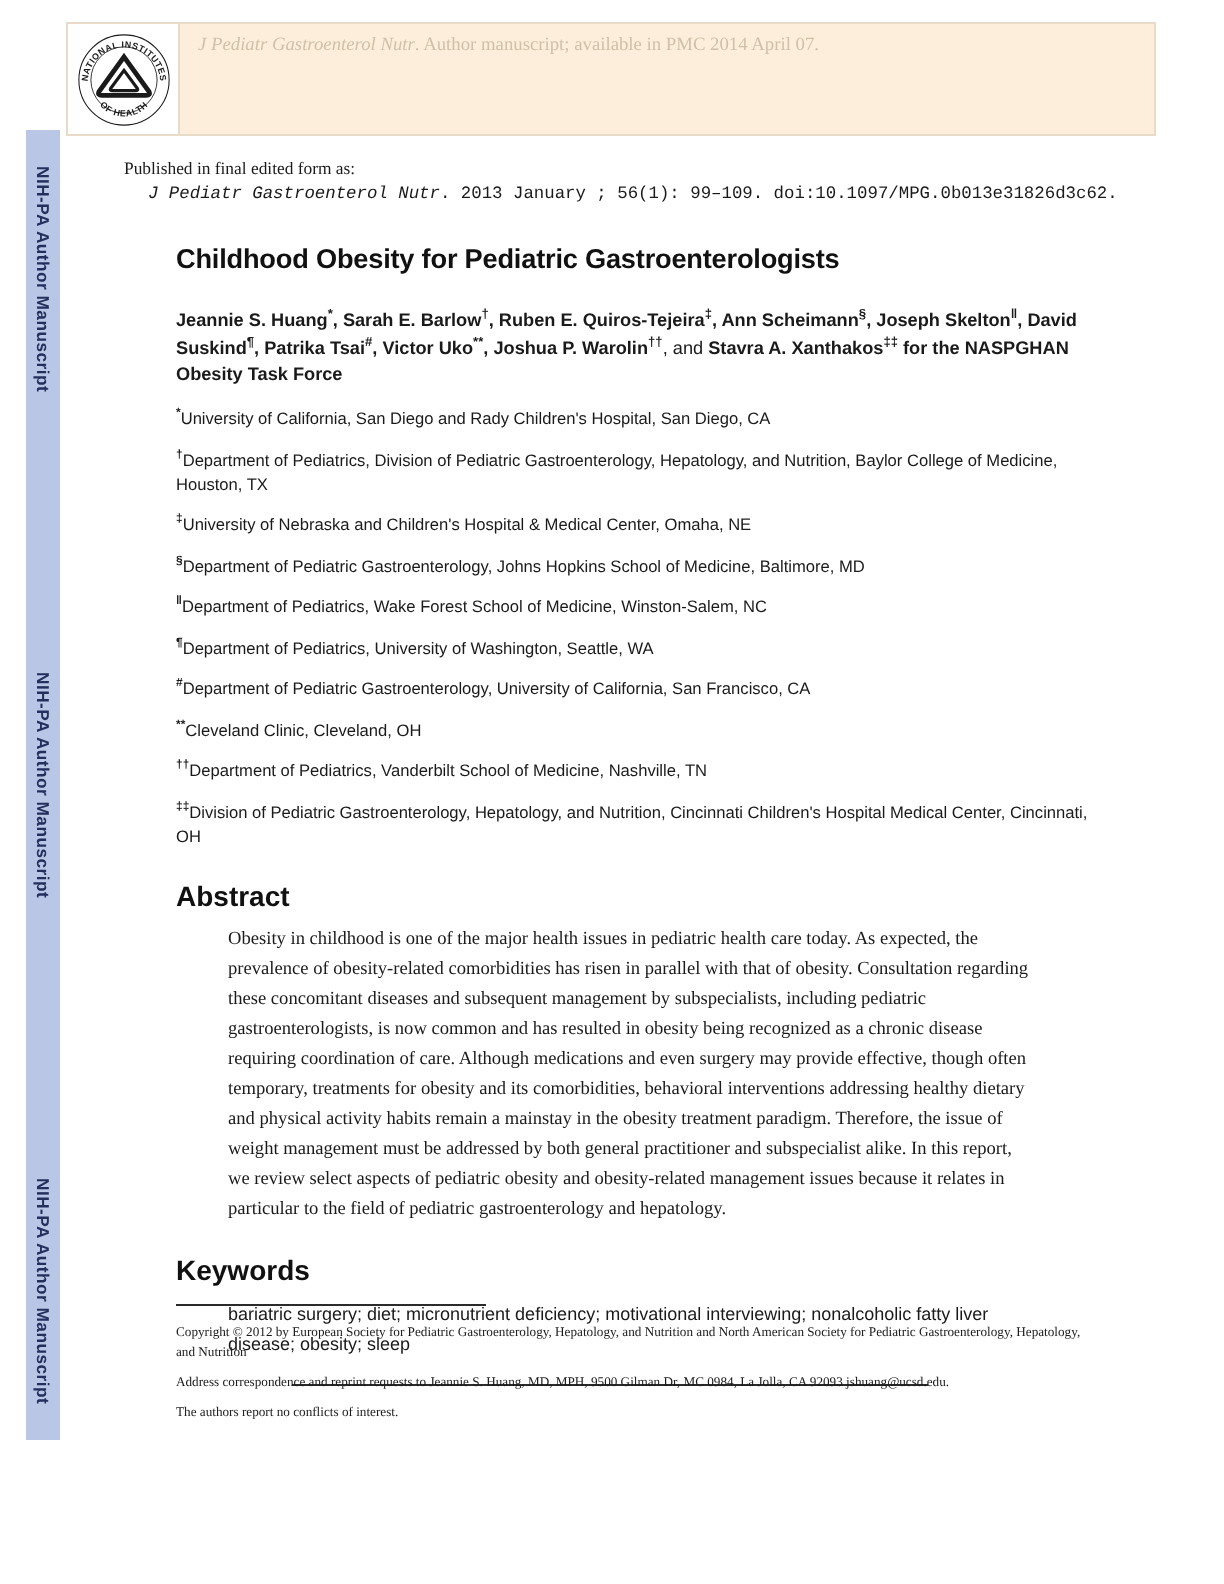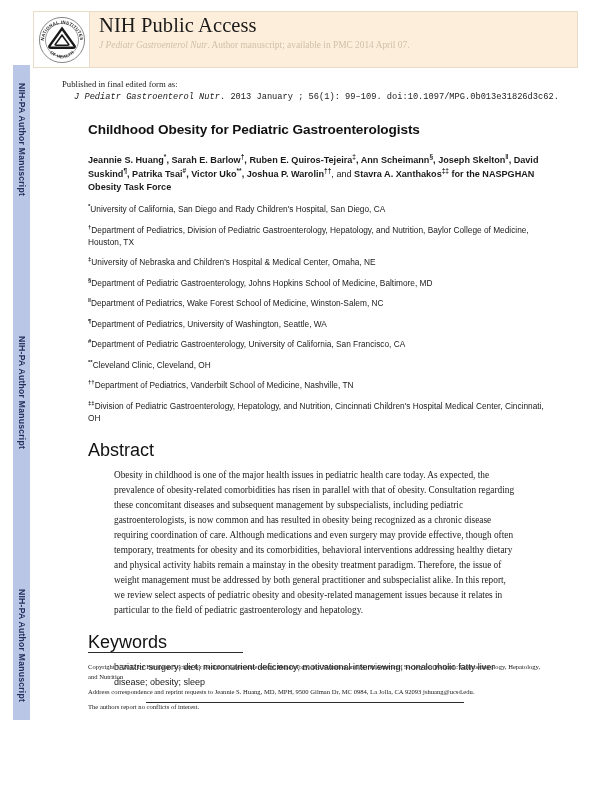--- a/index.html
+++ b/index.html
@@ -153,22 +153,22 @@
     font-family: "Liberation Sans", sans-serif;
     font-size: 8.3px;
     line-height: 1.45;
     color: #1a1a1a;
     margin-bottom: 8.5px;
   }
 
   
   .sec-head {
     font-family: "Liberation Sans", sans-serif;
-    font-size: 18px;
-    font-weight: normal;
+    font-size: 14px;
+    font-weight: bold;
     color: #111111;
     margin: 14px 0 7px 0;
   }
   #abstract-head { margin-top: 16px; }
   #keywords-head { }
 
   .body-text {
     font-family: "Liberation Serif", serif;
     font-size: 9.3px;
     line-height: 1.62;
@@ -243,21 +243,20 @@
           <textPath href="#arcTop" startOffset="50%" text-anchor="middle">NATIONAL INSTITUTES</textPath>
         </text>
         <text font-family="Liberation Sans, sans-serif" font-size="9.2" font-weight="bold" fill="#1a1a1a" letter-spacing="0.6">
           <textPath href="#arcBot" startOffset="50%" text-anchor="middle">OF HEALTH</textPath>
         </text>
         <path d="M 50,26 L 76,62 Q 78,66 73,66 L 27,66 Q 22,66 24,62 Z" fill="none" stroke="#1a1a1a" stroke-width="5"></path>
         <path d="M 50,40 L 64,59 Q 65,61 62,61 L 38,61 Q 35,61 36,59 Z" fill="none" stroke="#1a1a1a" stroke-width="3.4"></path>
       </svg>
     </div>
     <div id="banner-text">
-      <div id="nih-title">NIH Public Access</div>
       <div id="nih-cite"><span class="ital">J Pediatr Gastroenterol Nutr</span><span>. Author manuscript; available in PMC 2014 April 07.</span></div>
     </div>
   </div>
 
   <div id="published">
     <div>Published in final edited form as:</div>
     <div class="indent"><span class="ital">J Pediatr Gastroenterol Nutr</span><span>. 2013 January ; 56(1): 99–109. doi:10.1097/MPG.0b013e31826d3c62.</span></div>
   </div>
 
   <div id="article">

